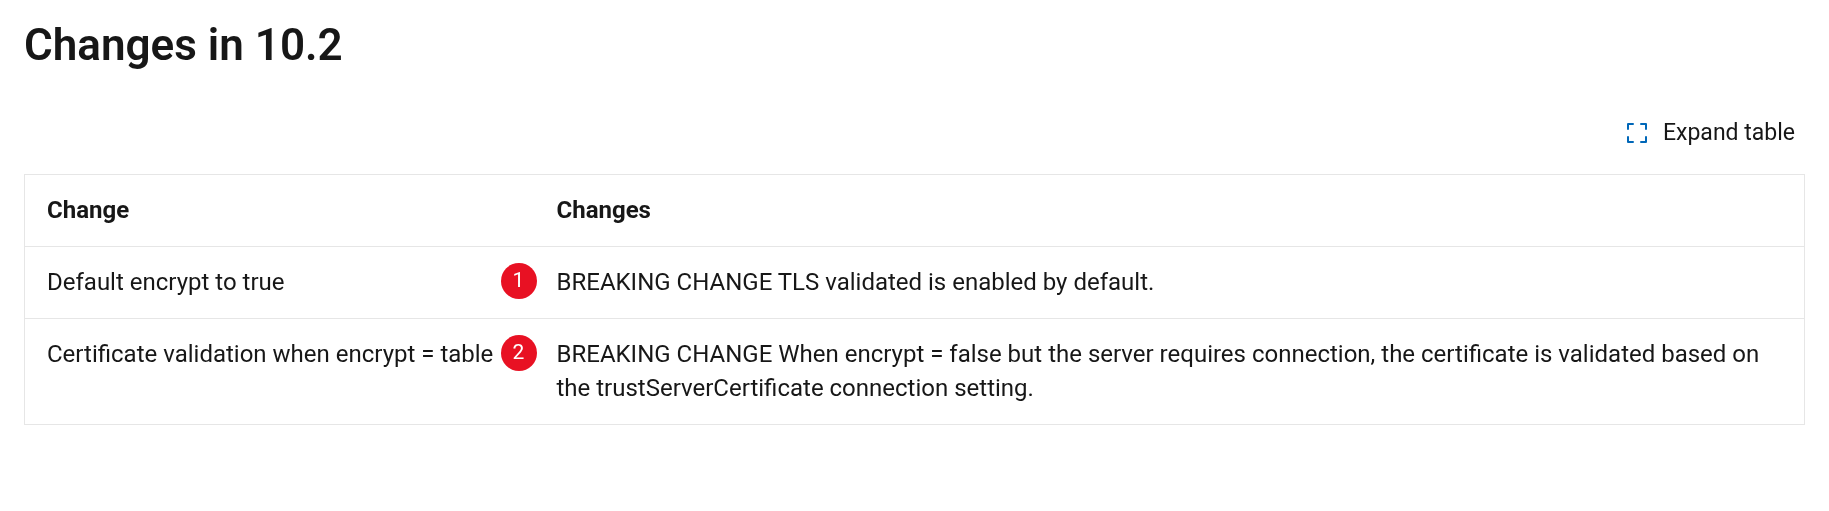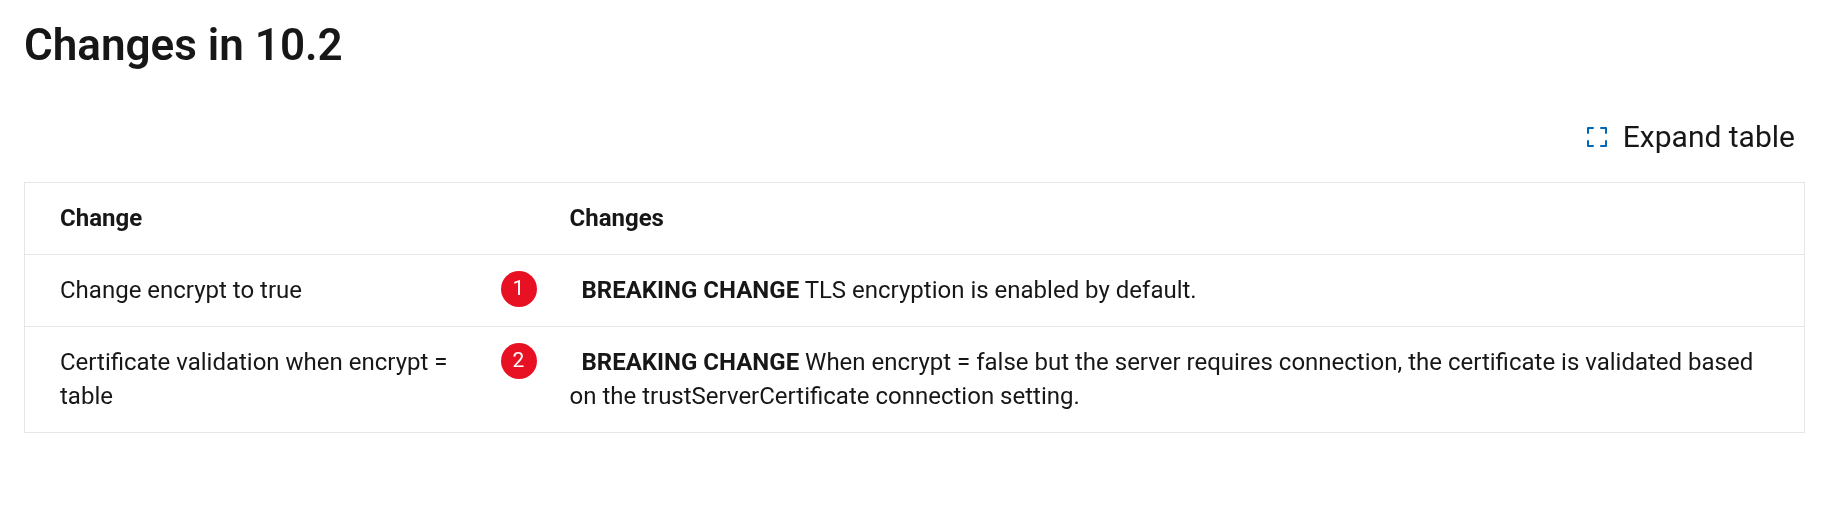--- a/index.html
+++ b/index.html
@@ -26,40 +26,40 @@
     justify-content: flex-end;
     padding: 0 2px 22px 0;
   }
   .expand-btn {
     display: inline-flex;
     align-items: center;
     gap: 14px;
     background: transparent;
     border: none;
     font: inherit;
-    font-size: 30px;
+    font-size: 23px;
     color: #171717;
     cursor: pointer;
     padding: 6px 8px;
     border-radius: 4px;
   }
   .expand-icon {
     display: inline-flex;
   }
   table.changelog {
     width: 100%;
     border-collapse: collapse;
     table-layout: fixed;
     border: 1px solid #e6e6e6;
   }
   table.changelog th,
   table.changelog td {
     text-align: left;
     vertical-align: top;
-    padding: 18px 35px;
+    padding: 18px 22px;
     font-size: 24px;
     line-height: 1.45;
     border-bottom: 1px solid #e6e6e6;
   }
   table.changelog th {
     font-weight: 700;
   }
   col.col-change { width: 510px; }
   col.col-details { width: auto; }
 
@@ -76,22 +76,21 @@
     background: #e81123;
     color: #ffffff;
     font-size: 21px;
     font-weight: 400;
     display: flex;
     align-items: center;
     justify-content: center;
     line-height: 1;
   }
   .details-strong {
-    font-weight: 700;
-    margin-left: 12px;
+    font-weight: 400;
   }
 </style>
 </head>
 <body>
 
 <div class="page">
   <h2 class="heading">Changes in 10.2</h2>
 
   <div class="toolbar">
     <button class="expand-btn">
@@ -113,24 +112,24 @@
       <col class="col-details">
     </colgroup>
     <thead>
       <tr>
         <th>Change</th>
         <th>Changes</th>
       </tr>
     </thead>
     <tbody>
       <tr>
-        <td>Change encrypt to true</td>
+        <td>Default encrypt to true</td>
         <td class="details-cell">
           <span class="annot-bubble">1</span>
-          <span class="details-strong">BREAKING CHANGE</span><span> TLS encryption is enabled by default.</span>
+          <span class="details-strong">BREAKING CHANGE</span><span> TLS validated is enabled by default.</span>
         </td>
       </tr>
       <tr>
         <td>Certificate validation when encrypt = table</td>
         <td class="details-cell">
           <span class="annot-bubble">2</span>
           <span class="details-strong">BREAKING CHANGE</span><span> When encrypt = false but the server requires connection, the certificate is validated based on the trustServerCertificate connection setting.</span>
         </td>
       </tr>
     </tbody>

